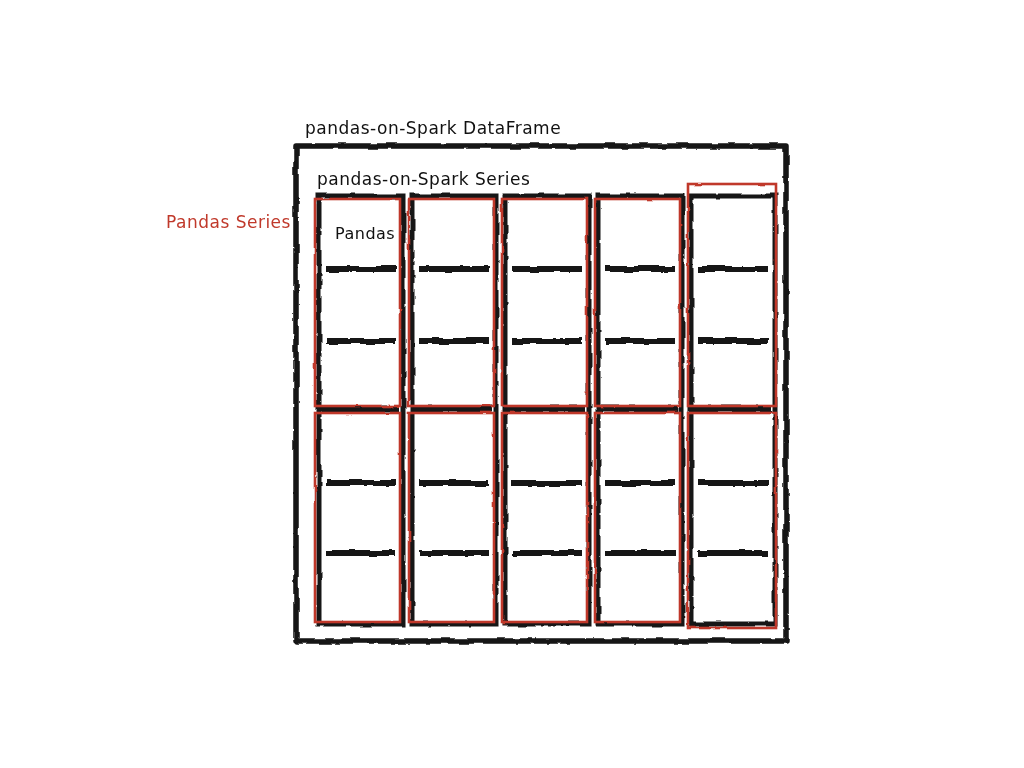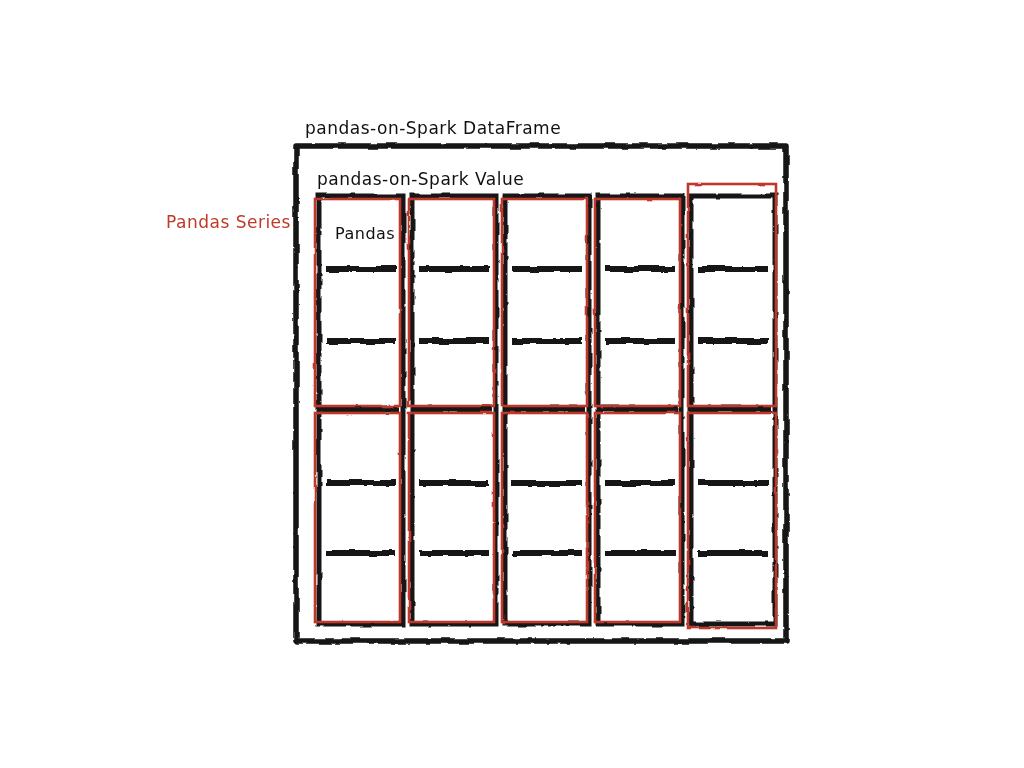--- a/index.html
+++ b/index.html
@@ -142,19 +142,19 @@
 
       <rect x="688" y="184" width="88" height="222" fill="none" stroke="#c0392b" stroke-width="2.6"></rect>
 
       <rect x="688" y="413" width="88" height="215" fill="none" stroke="#c0392b" stroke-width="2.6"></rect>
     </g>
 
   </svg>
 
   <div class="label label-df">pandas-on-Spark DataFrame</div>
 
-  <div class="label label-ps-series">pandas-on-Spark Value</div>
+  <div class="label label-ps-series">pandas-on-Spark Series</div>
 
   <div class="label label-pandas-series">Pandas Series</div>
 
   <div class="label label-value">Pandas</div>
 
 </div>
 
 </body></html>

